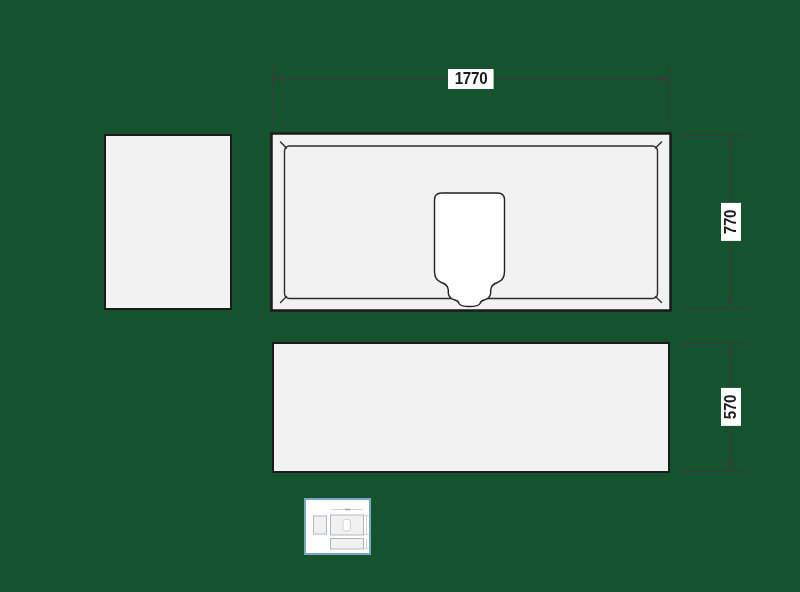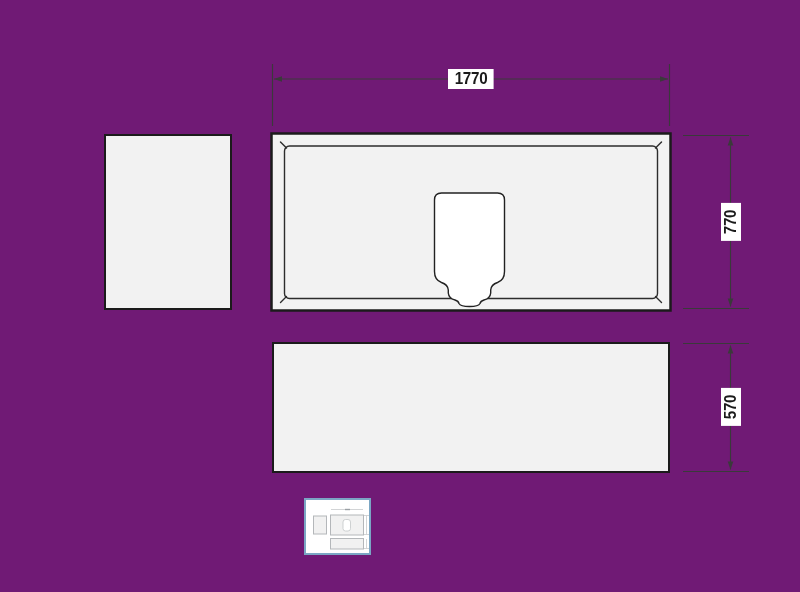--- a/index.html
+++ b/index.html
@@ -5,21 +5,21 @@
   :root{
     --line:#1b1b1b;
     --dim-line:#3a3a3a;
     --panel-fill:#f2f2f2;
     --cutout-fill:#ffffff;
     --label-text:#1a1a1a;
     --thumbnail-border:#7ba6c4;
   }
   html,body{margin:0;padding:0;background:#fff;}
   .canvas{
-    position:relative;width:800px;height:592px;background:#701a75;overflow:hidden;
+    position:relative;width:800px;height:592px;background:#14532d;overflow:hidden;
     font-family:"Liberation Sans",sans-serif;
   }
   .panel{
     position:absolute;box-sizing:border-box;
     background:var(--panel-fill);
     border:2px solid var(--line);
   }
   .side-panel{left:104px;top:134px;width:128px;height:176px;}
   .front-panel{left:272px;top:342px;width:398px;height:131px;}
   .plan-svg{position:absolute;left:270px;top:132px;width:402px;height:182px;}

